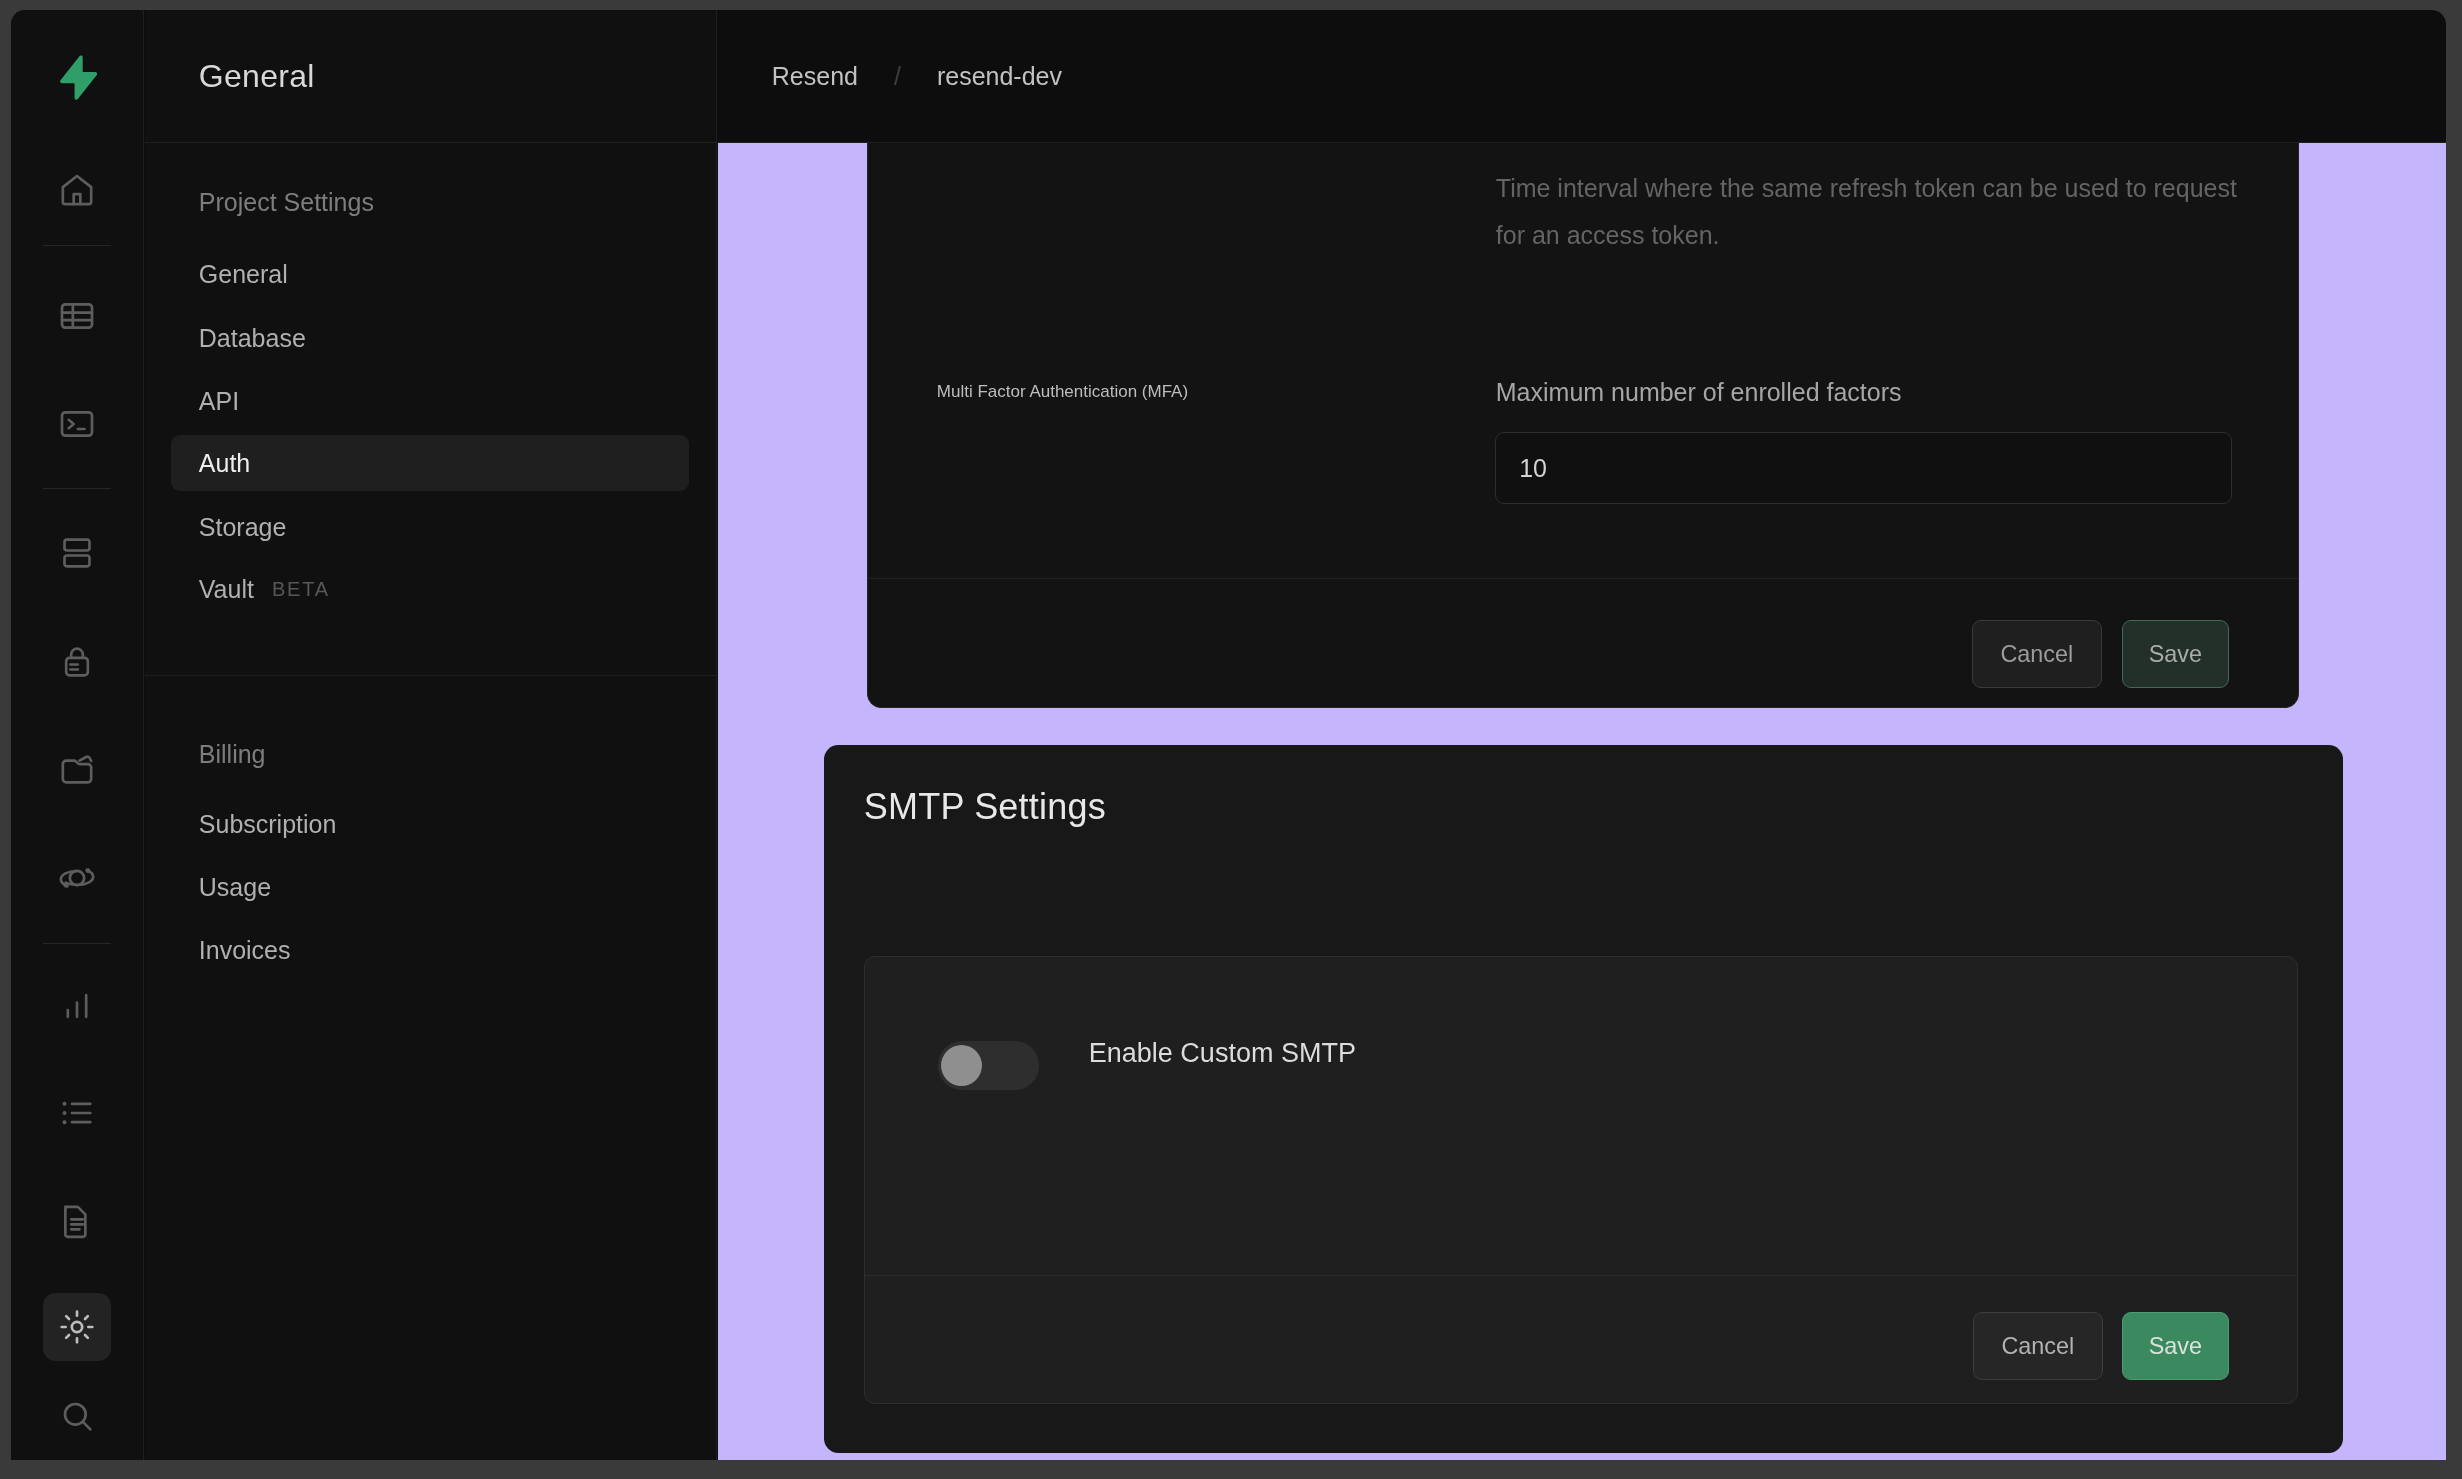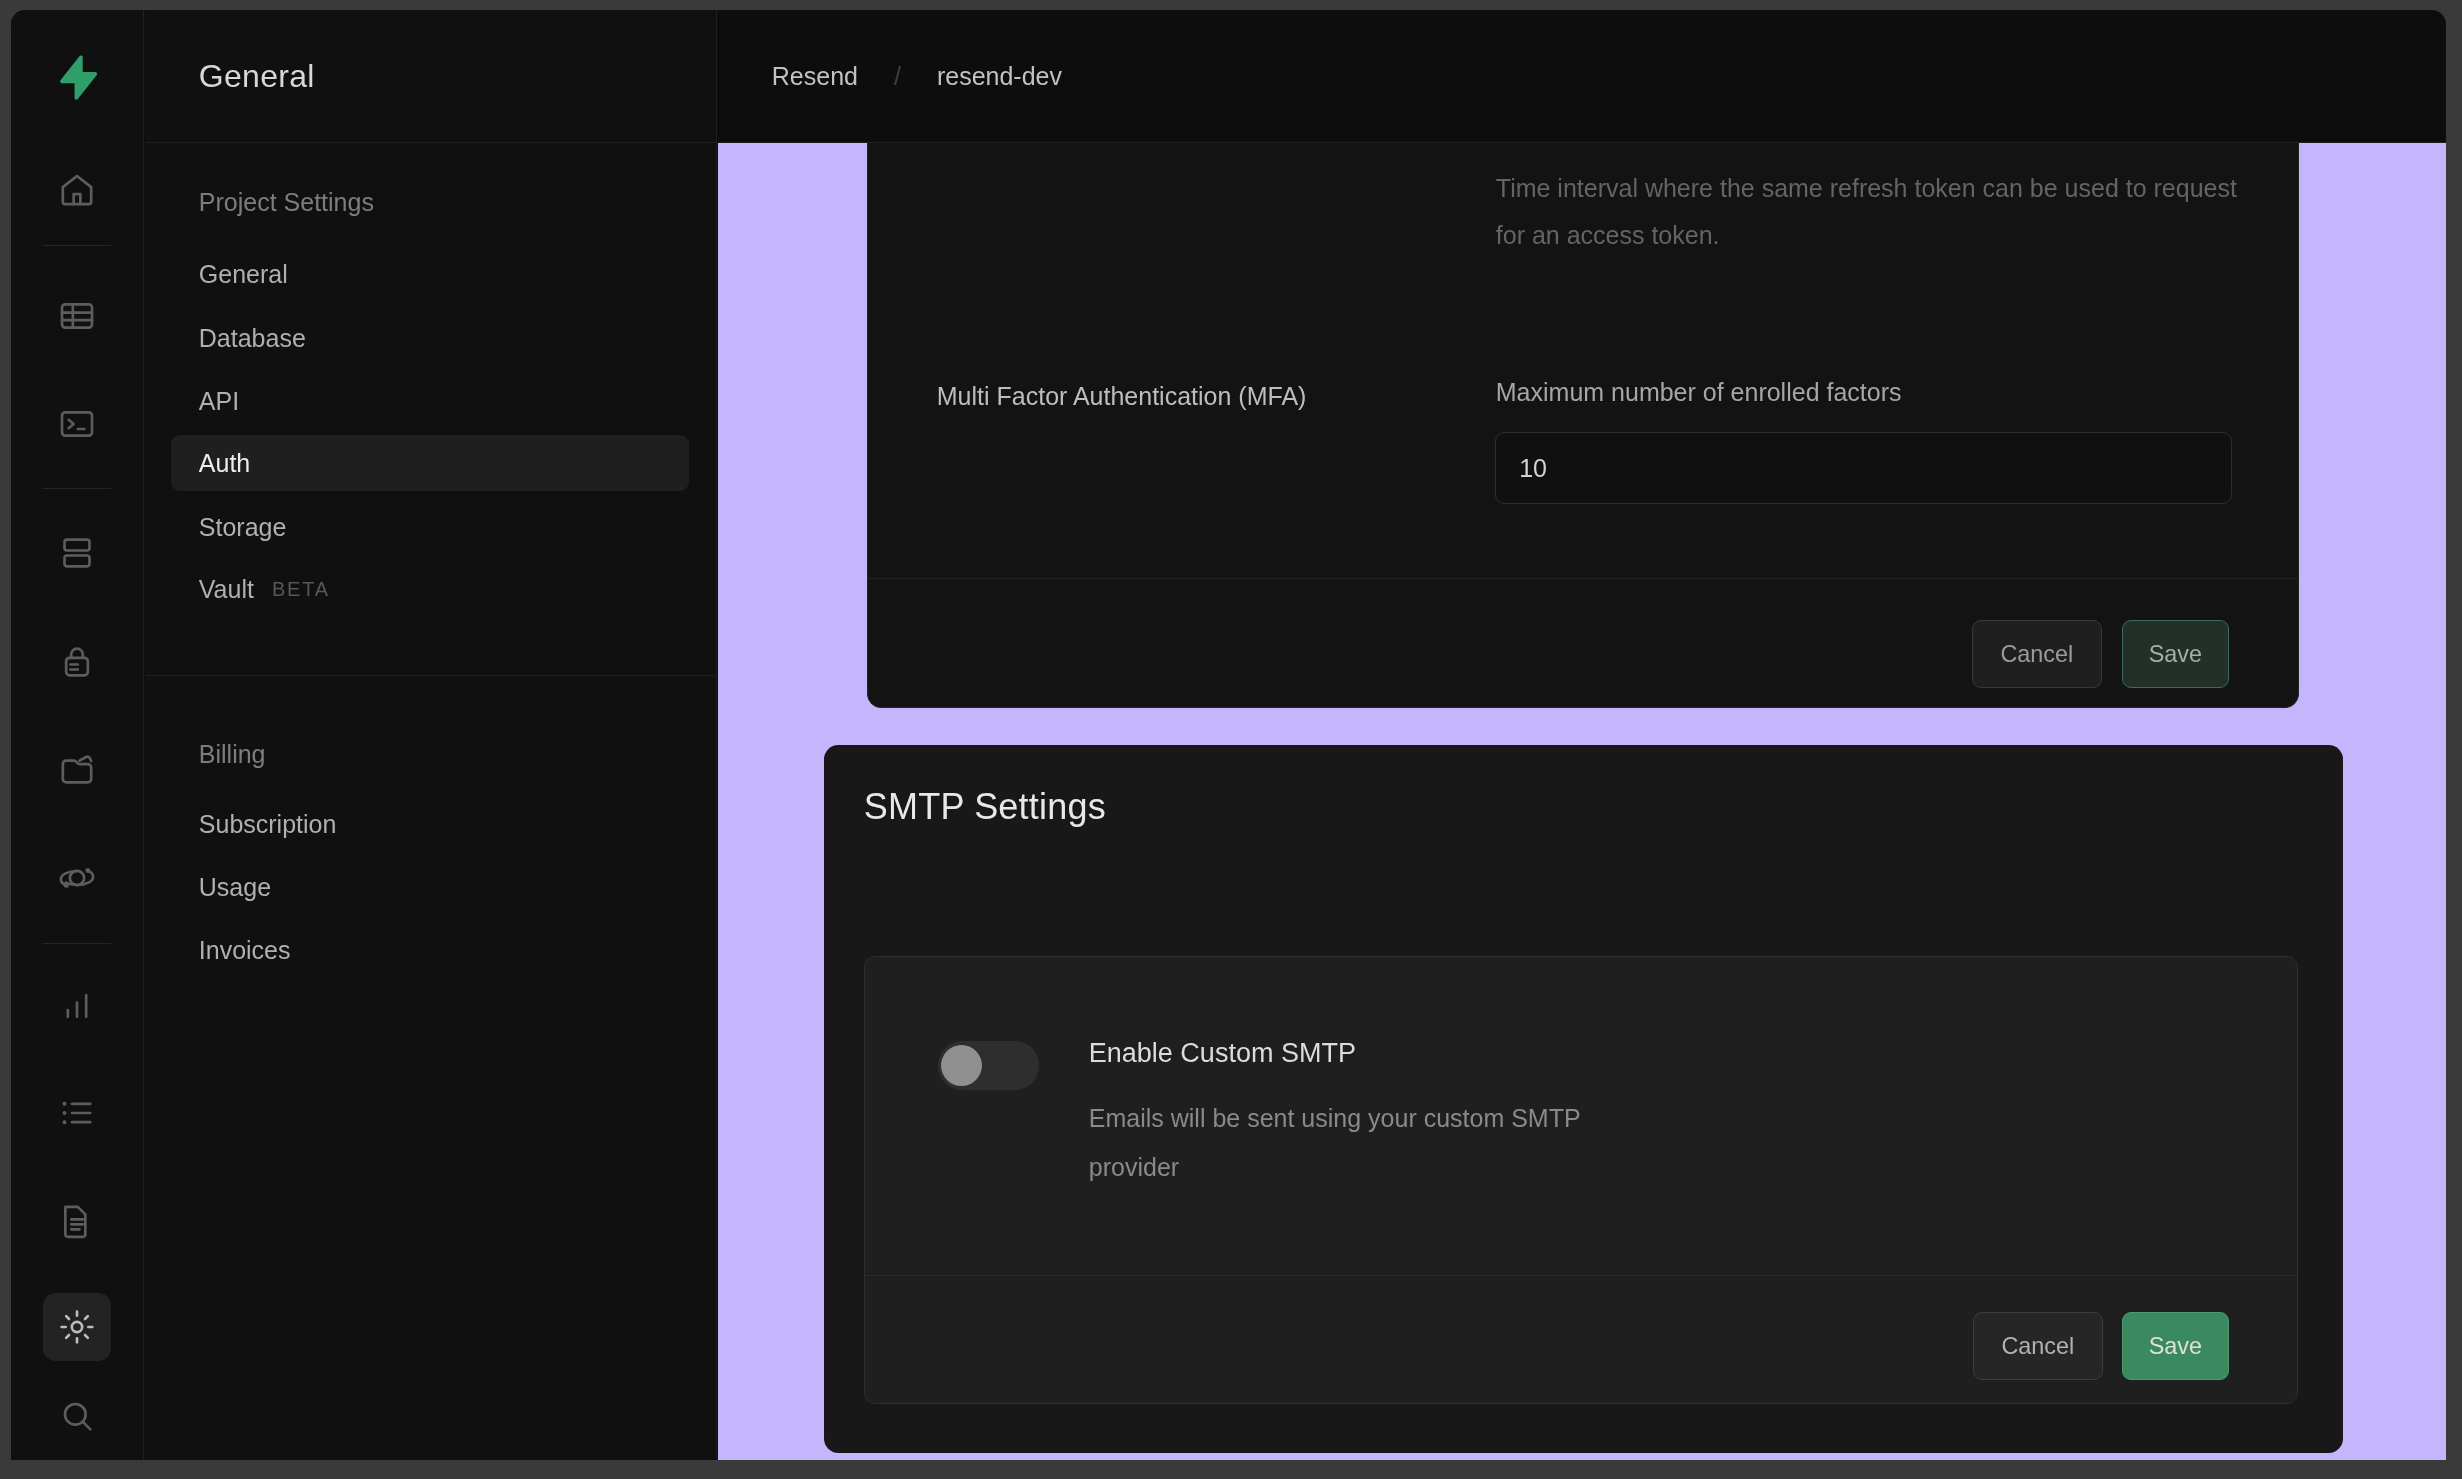--- a/index.html
+++ b/index.html
@@ -49,21 +49,21 @@
   }
   .top-btn svg { width:29px; height:29px; stroke:#8a8a8a; fill:none; stroke-width:1.7; stroke-linecap:round; stroke-linejoin:round; }
   .bell-btn { width:70px; padding:0; justify-content:center; }
   .content { position:absolute; top:133px; left:0; right:0; bottom:0; background:#c4b5fd; }
   
   .auth-card {
     position:absolute; left:149px; top:0; width:1432px; height:565px;
     background:#131313; border:0.9px solid #242424; border-top:none; border-radius:0 0 14.4px 14.4px;
   }
   .auth-help { position:absolute; left:628px; top:21.6px; width:746px; font-size:25px; line-height:47px; color:#646464; }
-  .mfa-label { position:absolute; left:69px; top:239px; font-size:25px; color:#bdbdbd; }
+  .mfa-label { position:absolute; left:69px; top:239px; font-size:17px; color:#bdbdbd; }
   .mfa-field-label { position:absolute; left:628px; top:235px; font-size:25px; color:#a6a6a6; }
   .mfa-input {
     position:absolute; left:627px; top:289px; width:737px; height:72px;
     background:#101010; border:0.9px solid #2e2e2e; border-radius:9px;
     color:#d2d2d2; font-size:25px; padding:0 23.4px; outline:none;
     font-family:"Liberation Sans", sans-serif;
   }
   .card-divider { position:absolute; left:0; right:0; top:435px; border-top:0.9px solid #212121; }
   .btn { position:absolute; height:68px; border-radius:9px; font-size:23.4px; display:flex; align-items:center; justify-content:center; cursor:pointer; }
   .auth-cancel { left:1104px; top:477px; width:130px; background:#1f1f1f; border:0.9px solid #3a3a3a; color:#9c9c9c; }
@@ -215,21 +215,20 @@
         <button class="btn auth-save">Save</button>
       </section>
 
       <section class="smtp-panel">
         <h2 class="smtp-title">SMTP Settings</h2>
         <div class="smtp-card">
           <div class="toggle">
             <div class="toggle-knob"></div>
           </div>
           <div class="toggle-label">Enable Custom SMTP</div>
-          <p class="toggle-desc">Emails will be sent using your custom SMTP provider</p>
           <div class="smtp-divider"></div>
           <button class="btn smtp-cancel">Cancel</button>
           <button class="btn smtp-save">Save</button>
         </div>
       </section>
 
     </div>
   </div>
 </div>
 

